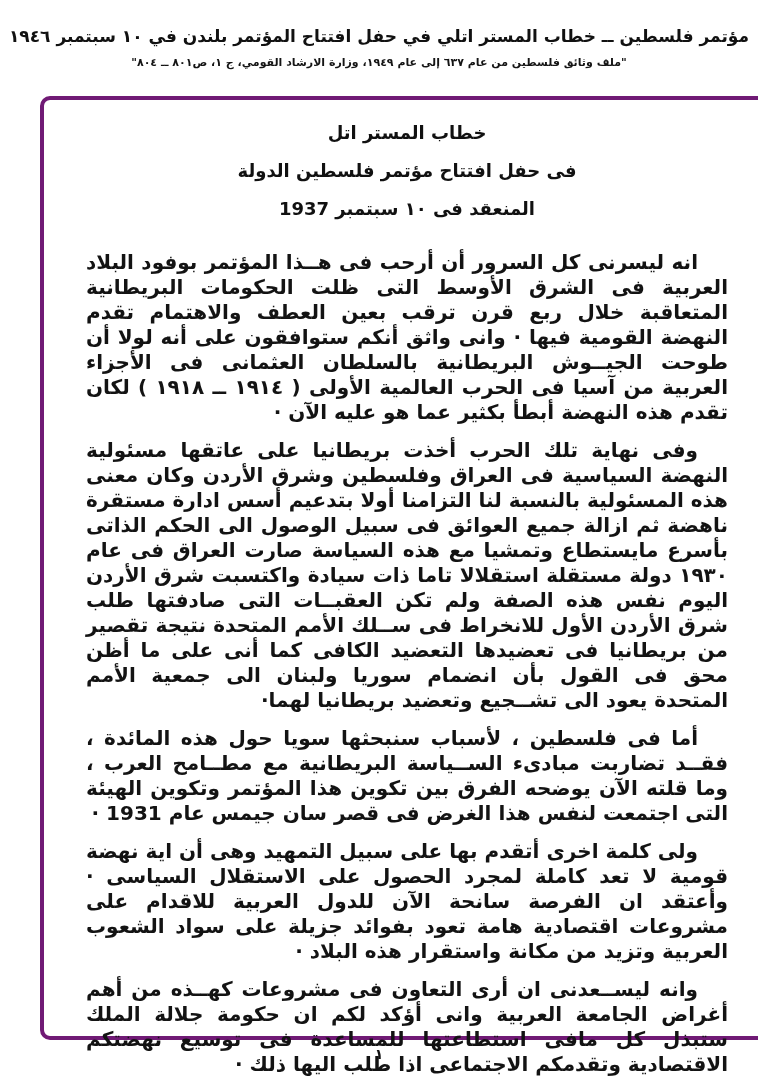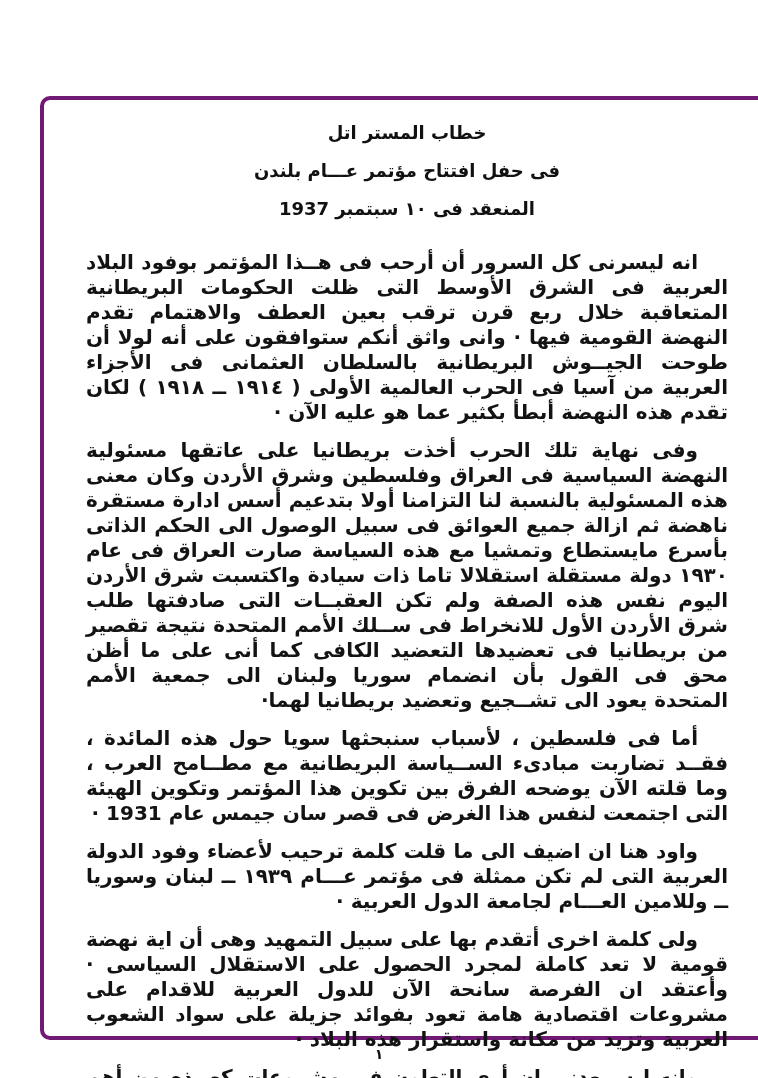--- a/index.html
+++ b/index.html
@@ -82,34 +82,37 @@
     font-size: 14px;
     font-weight: bold;
     direction: rtl;
   }
 </style>
 </head>
 <body>
 
 <div class="page">
 
+  <div class="page-header">
+    <div class="header-title">مؤتمر فلسطين ــ خطاب المستر اتلي في حفل افتتاح المؤتمر بلندن في ١٠ سبتمبر ١٩٤٦</div>
+    <div class="header-source">"ملف وثائق فلسطين من عام ٦٣٧ إلى عام ١٩٤٩، وزارة الارشاد القومي، ج ١، ص٨٠١ ــ ٨٠٤"</div>
+  </div>
 
   <div class="doc-frame">
 
     <div class="doc-title">
       <div class="title-line">خطاب المستر اتل</div>
-      <div class="title-line">فى حفل افتتاح مؤتمر عـــام بلندن</div>
+      <div class="title-line">فى حفل افتتاح مؤتمر فلسطين الدولة</div>
       <div class="title-line">المنعقد فى ١٠ سبتمبر 1937</div>
     </div>
 
     <div class="doc-body">
       <p>انه ليسرنى كل السرور أن أرحب فى هــذا المؤتمر بوفود البلاد العربية فى الشرق الأوسط التى ظلت الحكومات البريطانية المتعاقبة خلال ربع قرن ترقب بعين العطف والاهتمام تقدم النهضة القومية فيها · وانى واثق أنكم ستوافقون على أنه لولا أن طوحت الجيــوش البريطانية بالسلطان العثمانى فى الأجزاء العربية من آسيا فى الحرب العالمية الأولى ( ١٩١٤ ــ ١٩١٨ ) لكان تقدم هذه النهضة أبطأ بكثير عما هو عليه الآن ·</p>
       <p>وفى نهاية تلك الحرب أخذت بريطانيا على عاتقها مسئولية النهضة السياسية فى العراق وفلسطين وشرق الأردن وكان معنى هذه المسئولية بالنسبة لنا التزامنا أولا بتدعيم أسس ادارة مستقرة ناهضة ثم ازالة جميع العوائق فى سبيل الوصول الى الحكم الذاتى بأسرع مايستطاع وتمشيا مع هذه السياسة صارت العراق فى عام ١٩٣٠ دولة مستقلة استقلالا تاما ذات سيادة واكتسبت شرق الأردن اليوم نفس هذه الصفة ولم تكن العقبــات التى صادفتها طلب شرق الأردن الأول للانخراط فى ســلك الأمم المتحدة نتيجة تقصير من بريطانيا فى تعضيدها التعضيد الكافى كما أنى على ما أظن محق فى القول بأن انضمام سوريا ولبنان الى جمعية الأمم المتحدة يعود الى تشــجيع وتعضيد بريطانيا لهما·</p>
       <p>أما فى فلسطين ، لأسباب سنبحثها سويا حول هذه المائدة ، فقــد تضاربت مبادىء الســياسة البريطانية مع مطــامح العرب ، وما قلته الآن يوضحه الفرق بين تكوين هذا المؤتمر وتكوين الهيئة التى اجتمعت لنفس هذا الغرض فى قصر سان جيمس عام 1931 ·</p>
-      <p>واود هنا ان اضيف الى ما قلت كلمة ترحيب لأعضاء وفود الدولة العربية التى لم تكن ممثلة فى مؤتمر عـــام ١٩٣٩ ــ لبنان وسوريا ــ وللامين العـــام لجامعة الدول العربية ·</p>
       <p>ولى كلمة اخرى أتقدم بها على سبيل التمهيد وهى أن اية نهضة قومية لا تعد كاملة لمجرد الحصول على الاستقلال السياسى · وأعتقد ان الفرصة سانحة الآن للدول العربية للاقدام على مشروعات اقتصادية هامة تعود بفوائد جزيلة على سواد الشعوب العربية وتزيد من مكانة واستقرار هذه البلاد ·</p>
       <p>وانه ليســعدنى ان أرى التعاون فى مشروعات كهــذه من أهم أغراض الجامعة العربية وانى أؤكد لكم ان حكومة جلالة الملك ستبذل كل مافى استطاعتها للمساعدة فى توسيع نهضتكم الاقتصادية وتقدمكم الاجتماعى اذا طلب اليها ذلك ·</p>
     </div>
 
   </div>
 
   <div class="page-number">١</div>
 
 </div>
 

